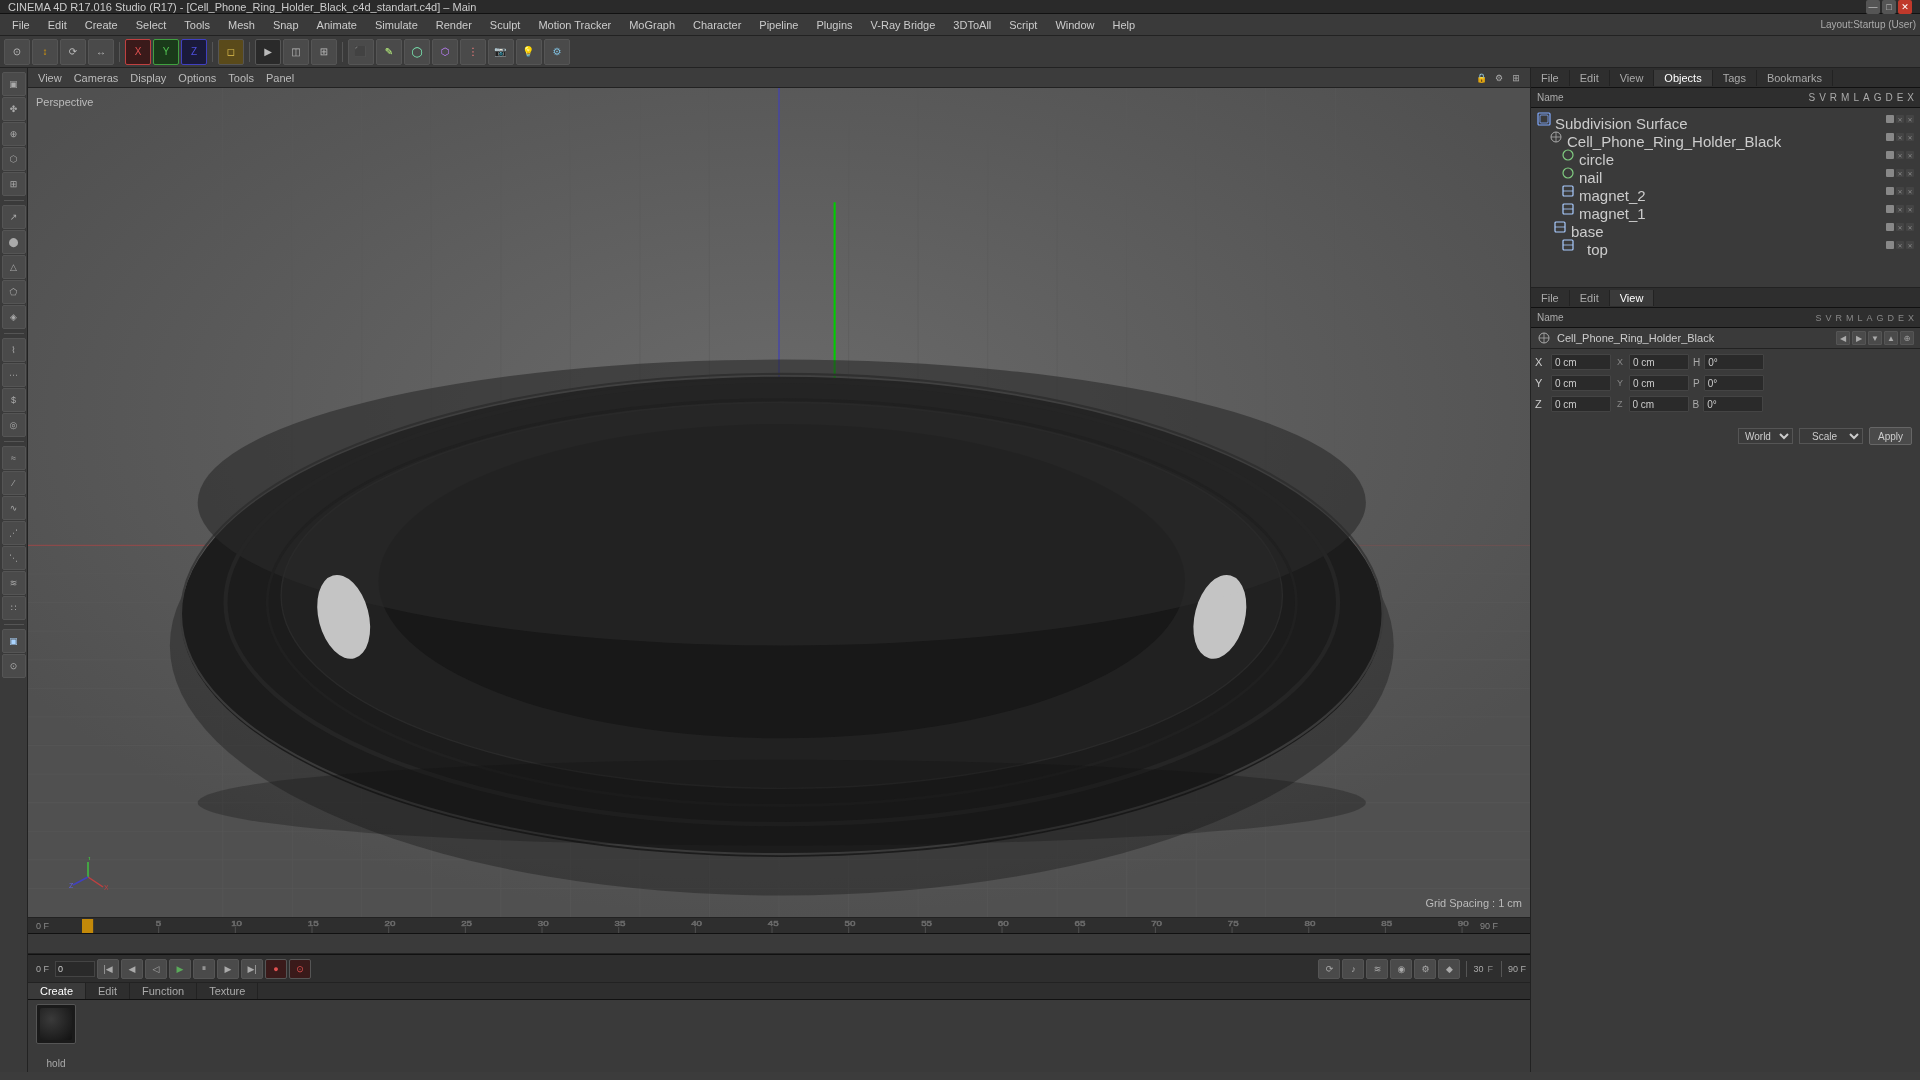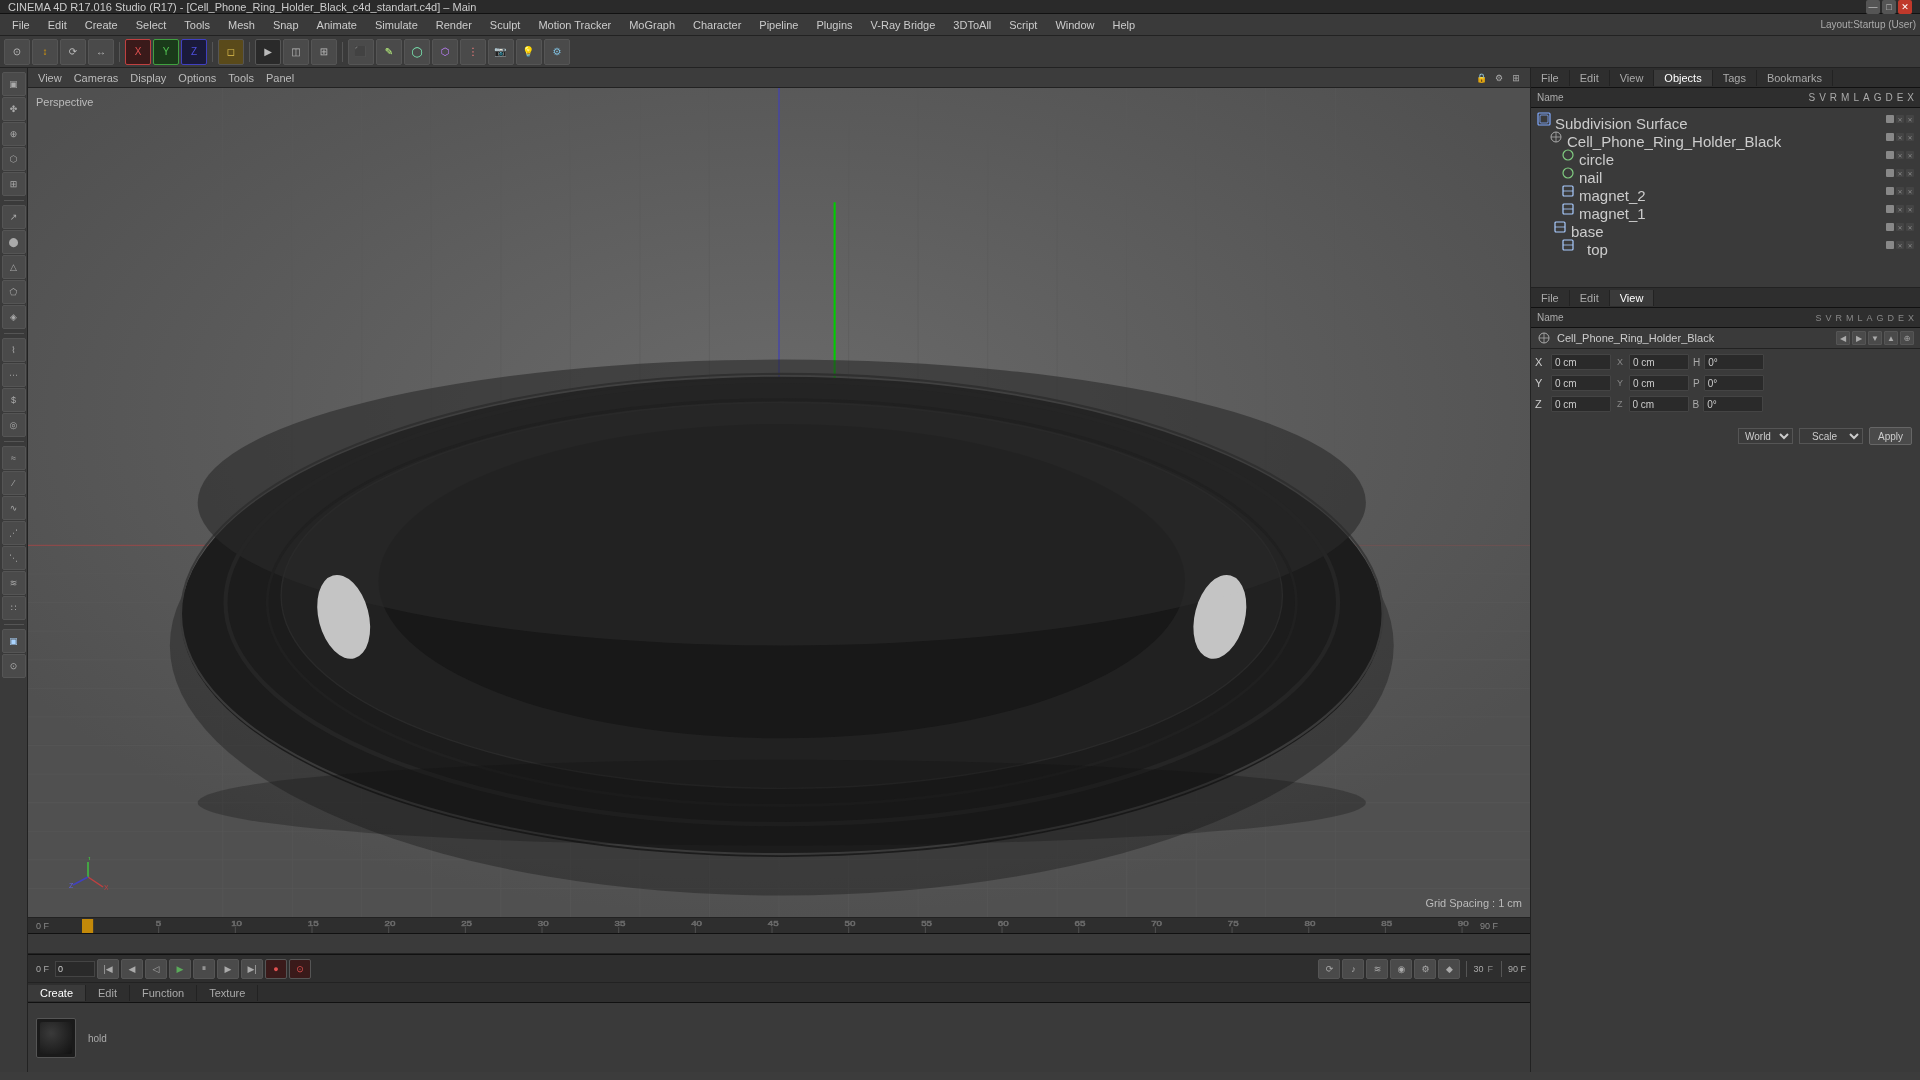--- a/index.html
+++ b/index.html
@@ -493,21 +493,21 @@
     </div>
 
     <div id="material-panel">
       <div id="material-tabs">
         <div class="mat-tab active">Create</div>
         <div class="mat-tab">Edit</div>
         <div class="mat-tab">Function</div>
         <div class="mat-tab">Texture</div>
       </div>
       <div id="material-content">
-        <div style="display:flex;align-items:center;gap:12px;">
+        <div style="display:flex;flex-direction:column;align-items:center;gap:12px;">
           <div class="mat-swatch">
             <div style="width:32px;height:32px;background:radial-gradient(circle at 35% 35%, #3a3a3a, #111);border-radius:2px;"></div>
           </div>
           <div class="mat-name">hold</div>
         </div>
       </div>
     </div>
 
   </div>
 

